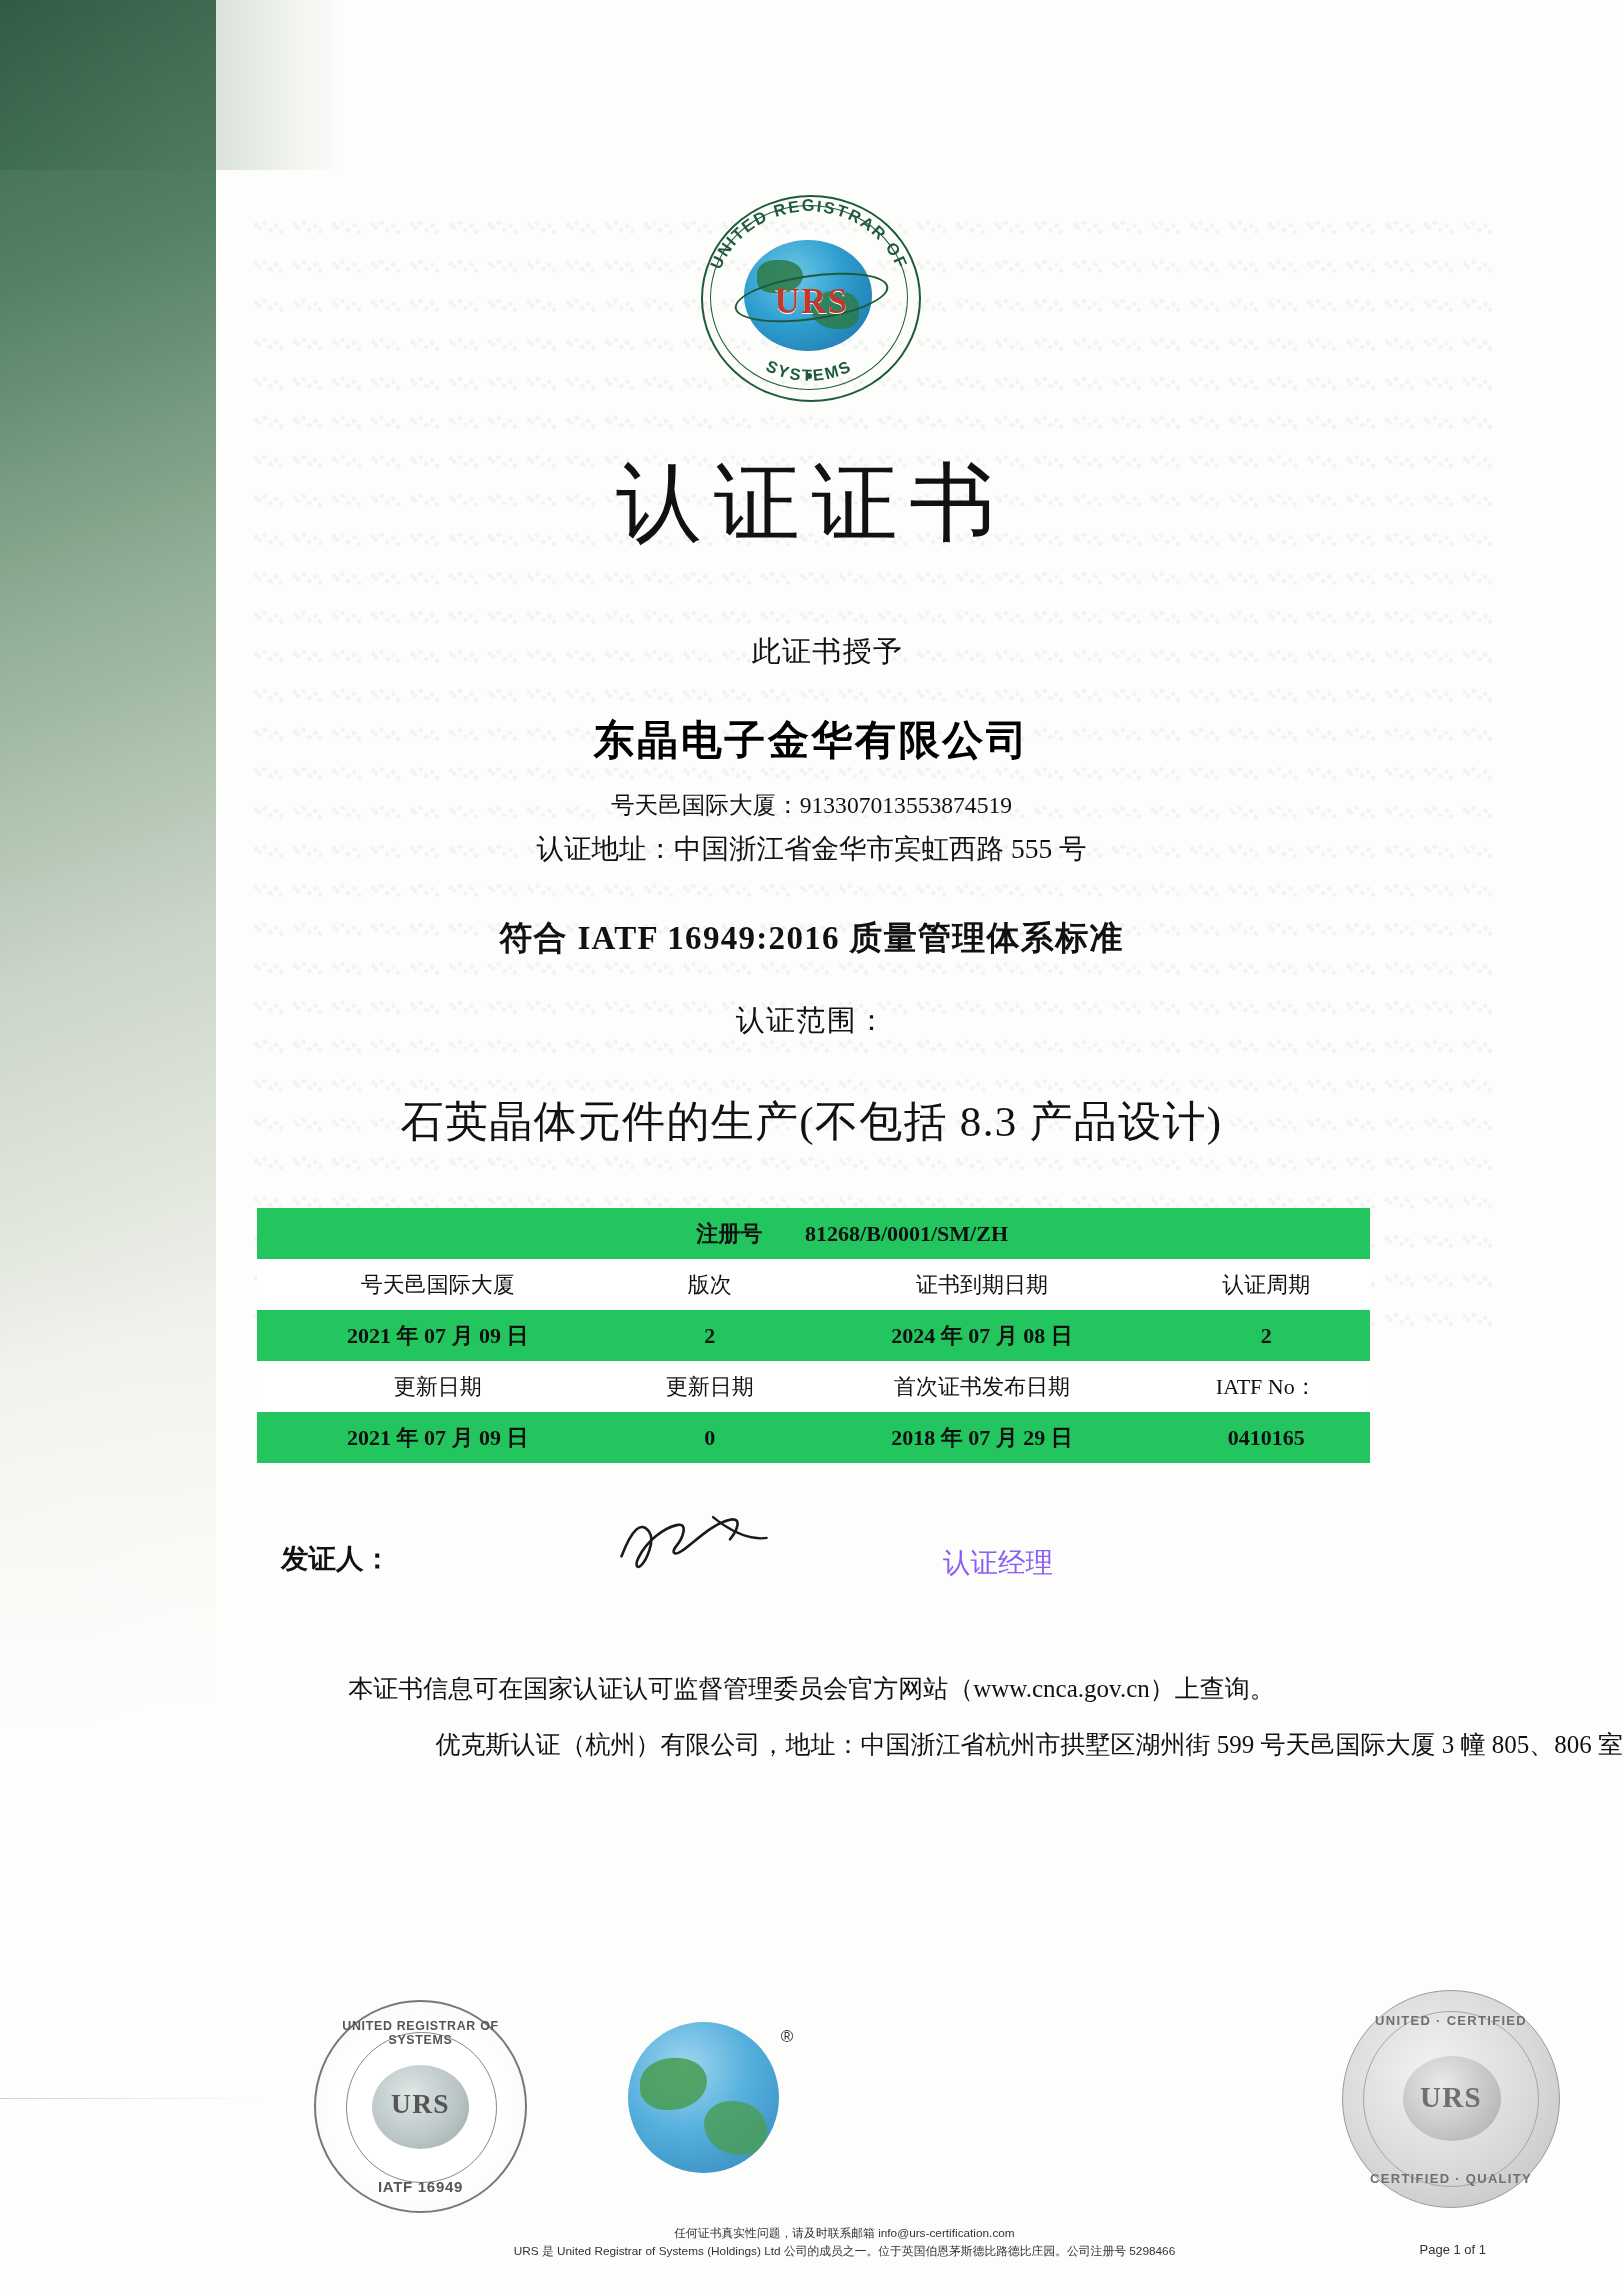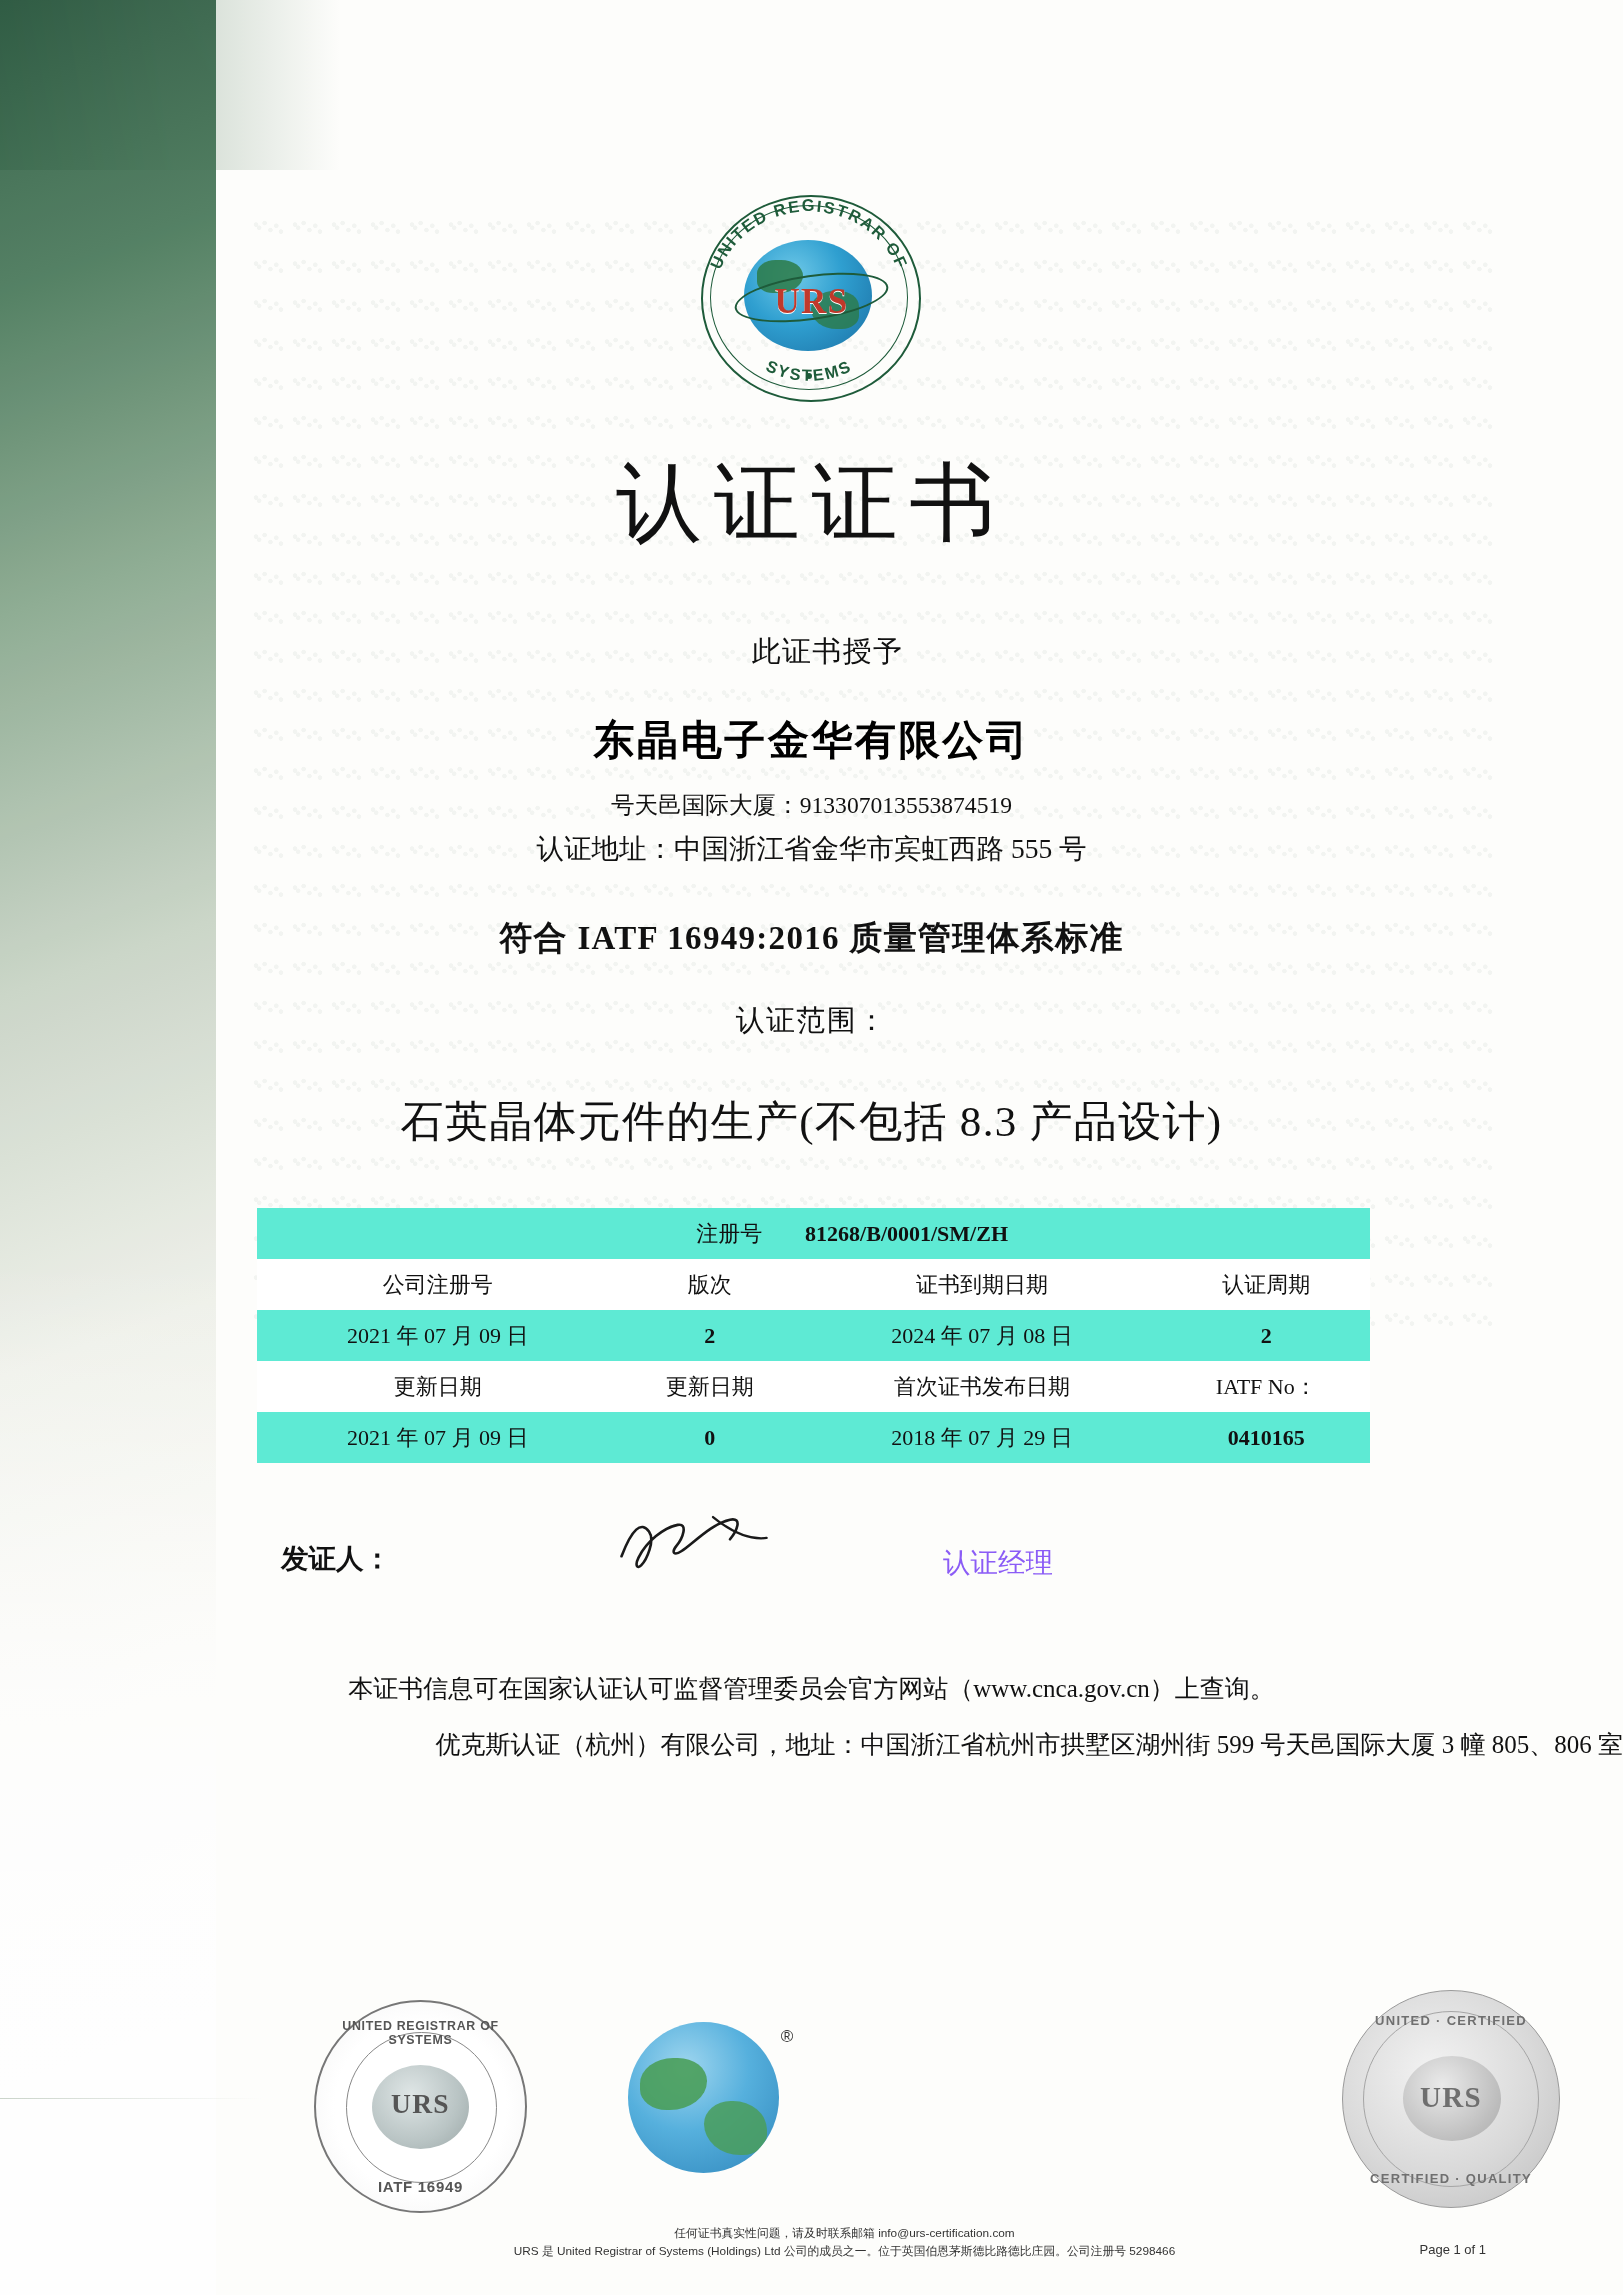--- a/index.html
+++ b/index.html
@@ -239,21 +239,21 @@
     font-size: 22px;
     color: #111;
   }
   .details td {
     height: 51px;
     text-align: center;
     vertical-align: middle;
     padding: 0 3.9px;
     white-space: nowrap;
   }
-  .row-shaded td { background: #5eead4; }
+  .row-shaded td { background: #22c55e; font-weight: bold; }
   .row-plain td { background: #ffffff; }
   .bold { font-weight: bold; }
 
   
   .issuer-label {
     position: absolute;
     left: 281px;
     top: 1541px;
     font-size: 27.5px;
     font-weight: bold;
@@ -504,21 +504,21 @@
   <div class="scope-label">认证范围：</div>
   <div class="scope-text">石英晶体元件的生产(不包括 8.3 产品设计)</div>
 
   <table class="details">
     <tbody>
         <tr class="row-shaded">
       <td colspan="2" style="text-align:right; padding-right:39px;">注册号</td>
       <td colspan="2" style="text-align:left;" class="bold">81268/B/0001/SM/ZH</td>
     </tr>
     <tr class="row-plain">
-      <td>公司注册号</td>
+      <td>号天邑国际大厦</td>
       <td>版次</td>
       <td>证书到期日期</td>
       <td>认证周期</td>
     </tr>
     <tr class="row-shaded">
       <td>2021 年 07 月 09 日</td>
       <td class="bold">2</td>
       <td>2024 年 07 月 08 日</td>
       <td class="bold">2</td>
     </tr>

